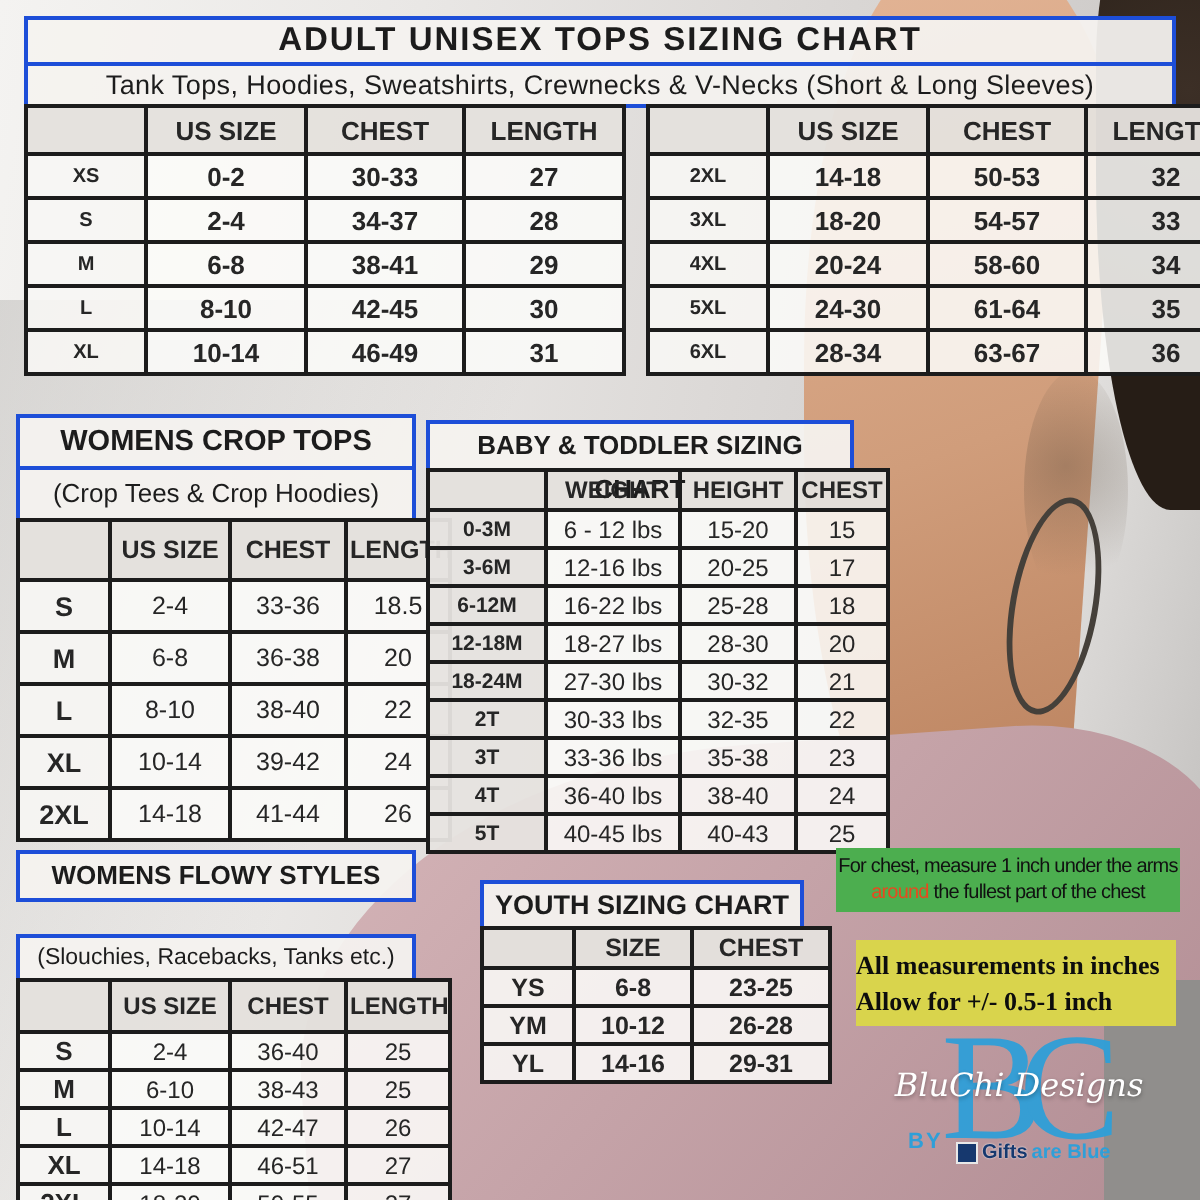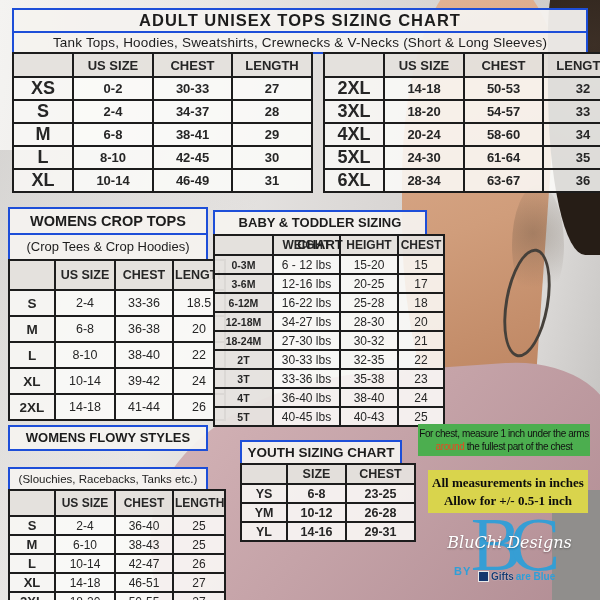--- a/index.html
+++ b/index.html
@@ -29,21 +29,21 @@
   table.sz td:first-child{font-weight:bold;background:rgba(247,246,244,0.90);}
 
   
   #adult{left:12px;top:8px;width:576px;}
   #adult .chart-title{height:21px;line-height:21px;font-size:16.5px;font-weight:bold;letter-spacing:1px;}
   #adult .chart-subtitle{height:19px;line-height:19px;font-size:13.5px;letter-spacing:0.2px;}
   .adult-tables{display:flex;gap:10px;}
   .adult-tables table{flex:1;}
   table.adult th{height:22px;font-size:13px;}
   table.adult td{height:20px;font-size:13px;font-weight:bold;}
-  table.adult td:first-child{font-size:18px;}
+  table.adult td:first-child{font-size:10px;}
   table.adult th:nth-child(1){width:56px;}
   table.adult th:nth-child(2){width:76px;}
   table.adult th:nth-child(3){width:75px;}
   table.adult th:nth-child(4){width:76px;}
 
   
   #note-banner{position:absolute;left:12px;top:179px;width:576px;height:21px;line-height:21px;background:rgba(243,240,121,0.96);text-align:center;font-size:12.5px;color:#101010;}
 
   
   #crop{left:8px;top:207px;width:200px;}
@@ -85,21 +85,21 @@
   #youth .chart-title{height:21px;line-height:21px;font-size:13.5px;font-weight:bold;}
   table.youth th{height:18px;font-size:12.5px;}
   table.youth td{height:17px;font-size:12.5px;font-weight:bold;}
   table.youth th:nth-child(1){width:42px;}
   table.youth th:nth-child(2){width:55px;margin-top:44px;}
   table.youth th:nth-child(3){width:65px;}
 
   
   #chest-note{position:absolute;left:418px;top:424px;width:172px;background:#4cae4f;color:#111;font-size:10px;letter-spacing:-0.4px;text-align:center;padding:3px 0;line-height:1.3;white-space:nowrap;}
   #chest-note .hl{color:#e8491f;}
-  #measure-note{position:absolute;left:428px;top:470px;width:160px;background:#d9d44c;color:#0d0d0d;font-family:"Liberation Serif",serif;font-weight:bold;font-size:13px;text-align:center;padding:4px 0;line-height:1.35;white-space:nowrap;}
+  #measure-note{position:absolute;left:428px;top:470px;width:160px;background:#d9d44c;color:#0d0d0d;font-family:"Liberation Serif",serif;font-weight:bold;font-size:13px;text-align:left;padding:4px 0;line-height:1.35;white-space:nowrap;}
 
   
   #logo{position:absolute;left:422px;top:503px;width:175px;height:95px;}
   #logo .monogram{position:absolute;left:0;top:-6px;width:100%;text-align:center;font-family:"Liberation Serif",serif;font-size:76px;line-height:95px;color:#2f9fd8;letter-spacing:-12px;opacity:0.95;}
   #logo .script{position:absolute;left:0;top:30px;width:100%;text-align:center;font-family:"DejaVu Serif",serif;font-style:italic;font-size:16px;color:#ffffff;text-shadow:0 1px 2px rgba(0,0,0,0.35);white-space:nowrap;}
   #logo .by{position:absolute;left:32px;top:62px;color:#2f9fd8;font-weight:bold;font-size:11px;letter-spacing:1px;}
   #logo .subbrand{position:absolute;left:56px;top:68px;display:flex;align-items:center;gap:2px;font-size:10px;font-weight:bold;white-space:nowrap;}
   #logo .gift-icon{display:inline-block;width:9px;height:9px;background:#16386e;border:1px solid #e8e8e8;}
   #logo .sb-dark{color:#16386e;text-shadow:0 0 1px #ffffff;}
   #logo .sb-blue{color:#2f9fd8;}
@@ -283,21 +283,21 @@
             <td>17</td>
           </tr>
           <tr>
             <td>6-12M</td>
             <td>16-22 lbs</td>
             <td>25-28</td>
             <td>18</td>
           </tr>
           <tr>
             <td>12-18M</td>
-            <td>34-27 lbs</td>
+            <td>18-27 lbs</td>
             <td>28-30</td>
             <td>20</td>
           </tr>
           <tr>
             <td>18-24M</td>
             <td>27-30 lbs</td>
             <td>30-32</td>
             <td>21</td>
           </tr>
           <tr>

